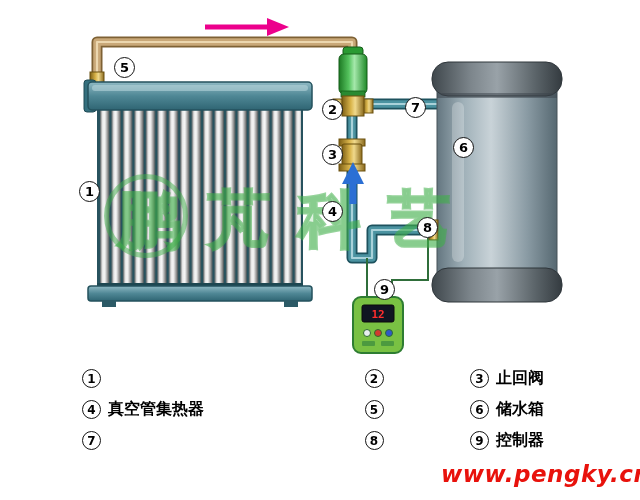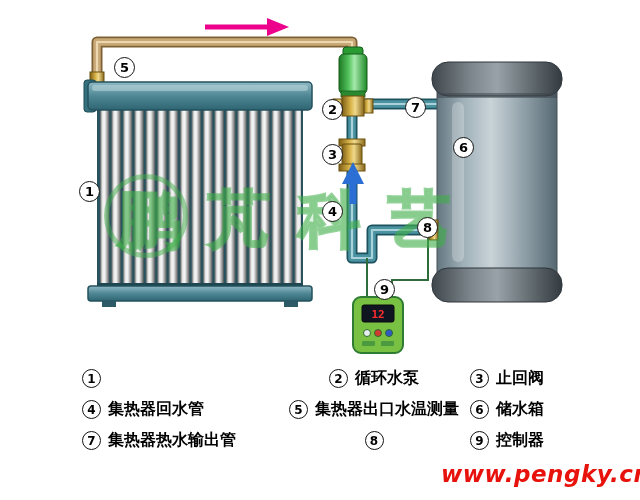--- a/index.html
+++ b/index.html
@@ -182,41 +182,38 @@
       <div class="callout" style="left: 417px; top: 217px;">8</div>
       <div class="callout" style="left: 374px; top: 279px;">9</div>
     </div>
 
   <div class="legend">
       <div class="legend-item">
         <span class="badge">1</span>
       </div>
       <div class="legend-item">
         <span class="badge">2</span>
-        <span>循环水泵</span>
       </div>
       <div class="legend-item">
         <span class="badge">3</span>
         <span>止回阀</span>
       </div>
       <div class="legend-item">
         <span class="badge">4</span>
-        <span>集热器回水管</span>
+        <span>真空管集热器</span>
       </div>
       <div class="legend-item">
         <span class="badge">5</span>
-        <span>集热器出口水温测量</span>
       </div>
       <div class="legend-item">
         <span class="badge">6</span>
         <span>储水箱</span>
       </div>
       <div class="legend-item">
         <span class="badge">7</span>
-        <span>集热器热水输出管</span>
       </div>
       <div class="legend-item">
         <span class="badge">8</span>
       </div>
       <div class="legend-item">
         <span class="badge">9</span>
         <span>控制器</span>
       </div>
     </div>
 

